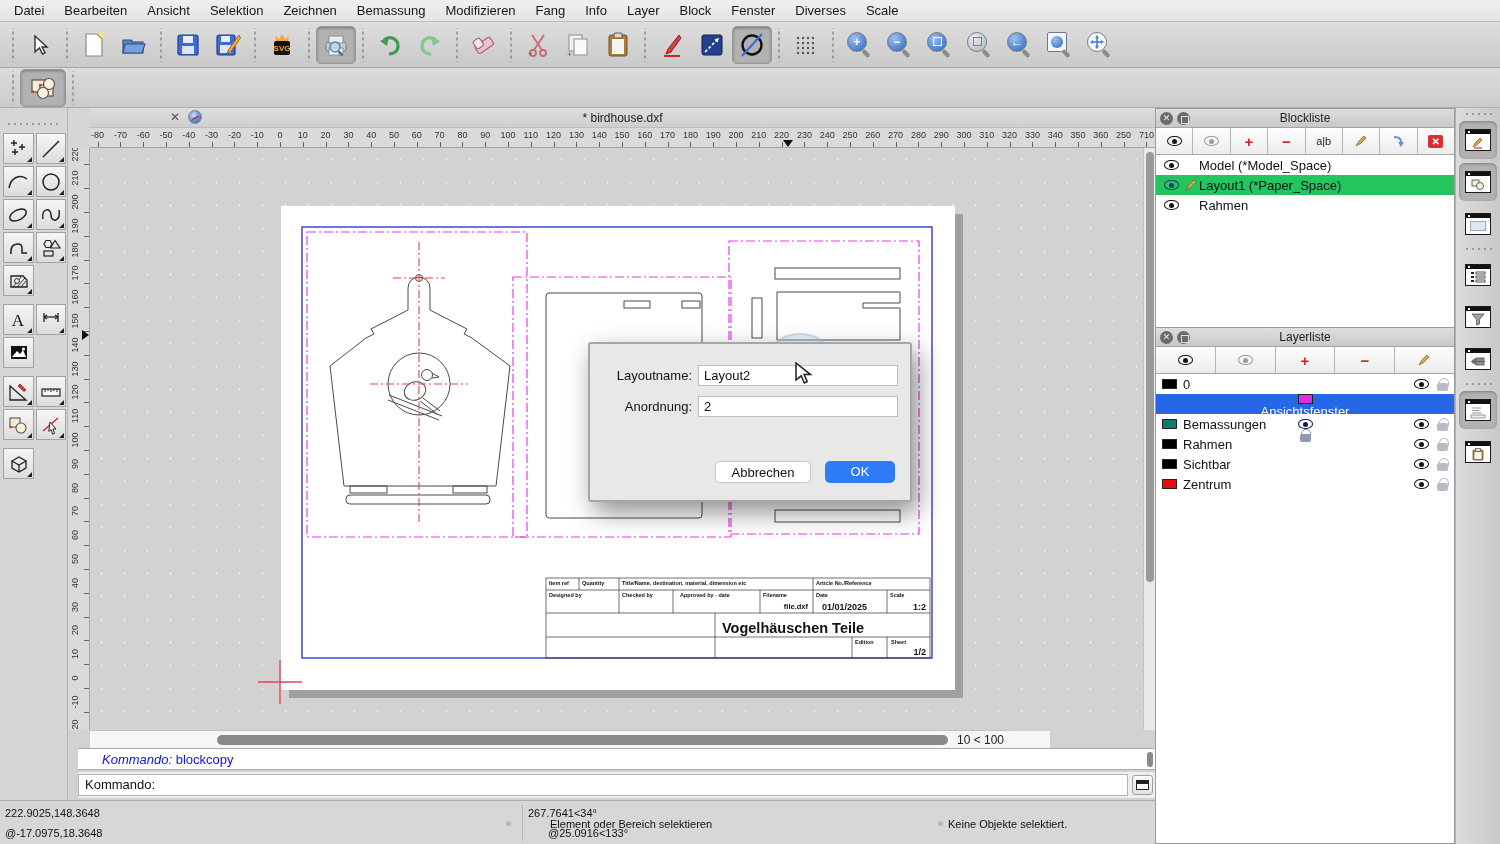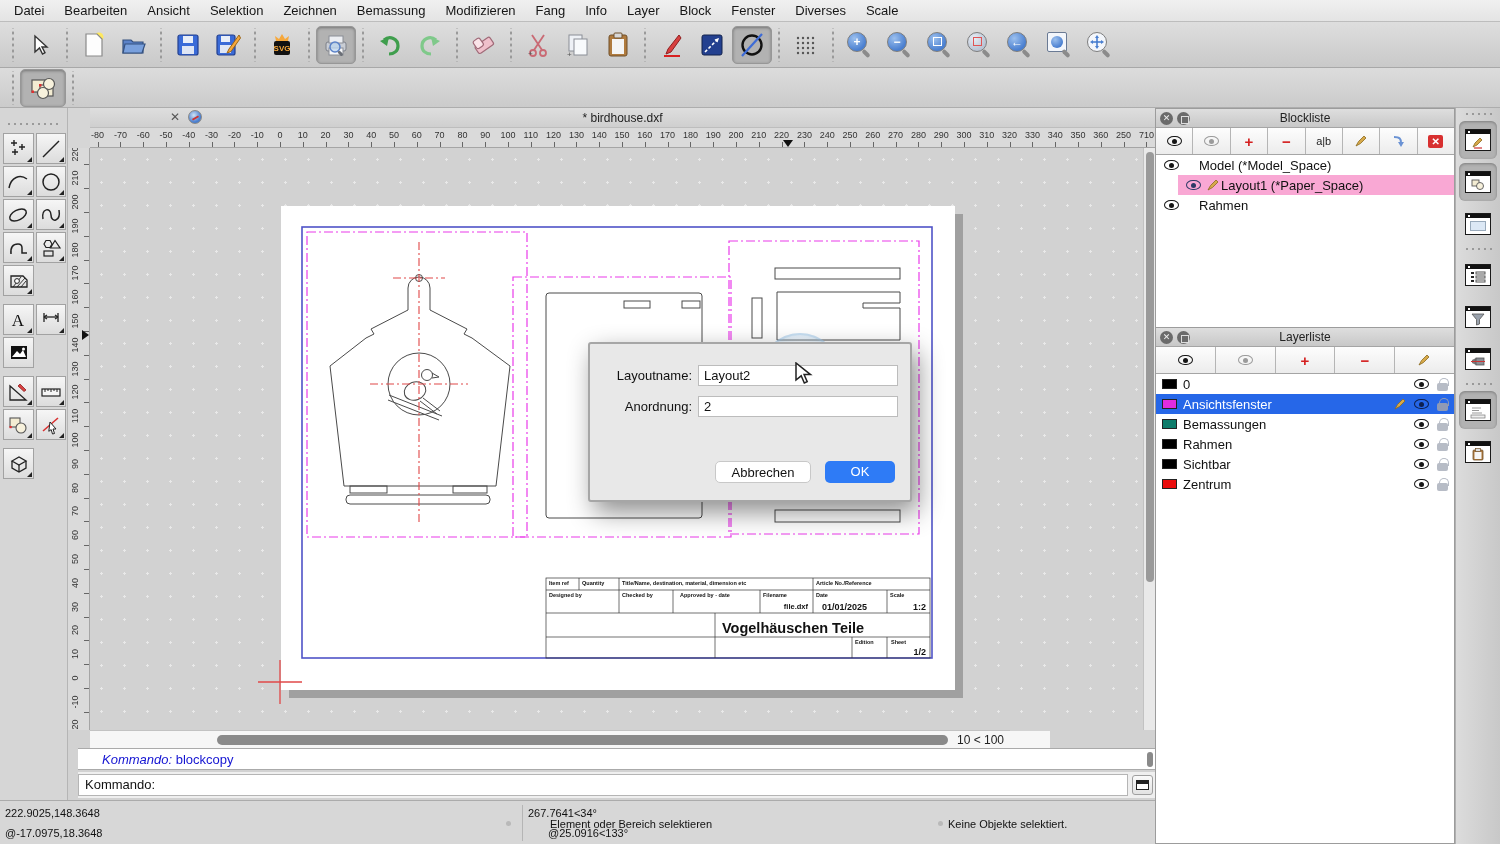--- a/index.html
+++ b/index.html
@@ -104,22 +104,22 @@
     position:relative; text-align:center; font-size:12px; color:#222; line-height:19px; }
   .pctl { position:absolute; top:3px; width:13px; height:13px; border-radius:50%; background:#6b6b6b;
     color:#eee; font-size:9px; line-height:13px; text-align:center; }
   .pctl.float:after { content:""; position:absolute; left:3.5px; top:3.5px; width:6px; height:6px; border:1.5px solid #ddd; }
   .ptoolbar { display:flex; border-bottom:1px solid #a5a5a5; background:linear-gradient(#fdfdfd,#ececec); }
   .ptbtn { flex:1; height:26px; border-right:1px solid #b5b5b5; display:flex; align-items:center; justify-content:center;
     font-size:12px; color:#333; }
   .ptbtn:last-child { border-right:none; }
   .plist { background:#fff; }
   .prow-item { height:20px; display:flex; align-items:center; font-size:13px; color:#111; }
-  .prow-item.sel-gray { background:#f9a8d4;margin-left:22px; }
-  .prow-item.sel-blue { background:#2667e8; color:#fff; }
+  .prow-item.sel-gray { background:#22c55e; }
+  .prow-item.sel-blue { background:#2667e8; color:#fff;flex-direction:column; }
   .eye { display:inline-block; width:15px; height:10px; border:1.7px solid #151515; border-radius:50% / 55%; position:relative; flex:0 0 auto; }
   .eye:after { content:""; position:absolute; left:50%; top:50%; width:5px; height:5px; margin:-2.5px 0 0 -2.5px; background:#151515; border-radius:50%; }
   .eye.gray { border-color:#9b9b9b; } .eye.gray:after { background:#9b9b9b; }
   .eye.blue { border-color:#2c3a66; } .eye.blue:after { background:#2c3a66; }
   .eye.onblue { border-color:#0d1f4d; } .eye.onblue:after { background:#0d1f4d; }
   .lock { display:inline-block; width:11px; height:8px; background:#b7bcc6; border-radius:2px; position:relative; margin-top:5px; flex:0 0 auto; }
   .lock:before { content:""; position:absolute; top:-5px; left:1.5px; width:8px; height:7px;
     border:1.8px solid #b7bcc6; border-bottom:none; border-radius:5px 5px 0 0; }
   .lock.dark { background:#8f9ab5; } .lock.dark:before { border-color:#8f9ab5; }
   .swatch { display:inline-block; width:15px; height:10px; border:1px solid #222; margin:0 6px 0 6px; flex:0 0 auto; }

